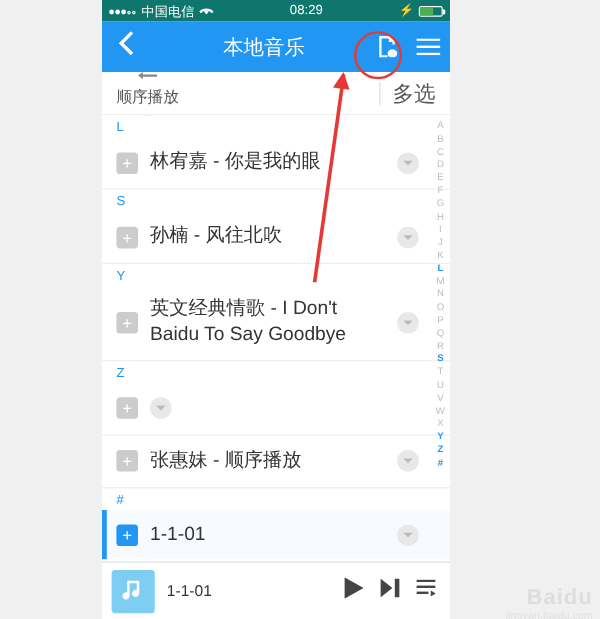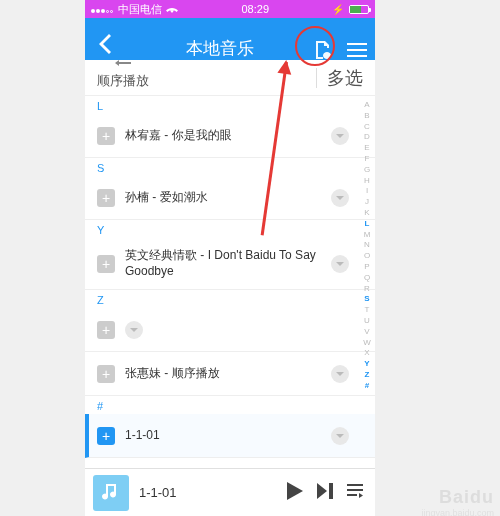--- a/index.html
+++ b/index.html
@@ -1,40 +1,40 @@
 <!DOCTYPE html>
 <html><head>
 <meta charset="utf-8">
 <style>
   * { margin: 0; padding: 0; box-sizing: border-box; font-family: -apple-system, "Helvetica Neue", Arial, sans-serif; }
   body { background: #f0f0f0; width: 500px; height: 516px; position: relative; }
   .phone { position: absolute; left: 85px; top: 0; width: 290px; height: 516px; background: #fff; overflow: hidden; }
-  .status-bar { height: 18px; background: #d946ef; color: #fff; display: flex; align-items: center; font-size: 11px; padding: 0 6px; justify-content: space-between; }
+  .status-bar { height: 18px; background: #0f766e; color: #fff; display: flex; align-items: center; font-size: 11px; padding: 0 6px; justify-content: space-between; }
   .status-left { display: flex; align-items: center; gap: 4px; }
   .status-right { display: flex; align-items: center; gap: 4px; }
   .dots span { display:inline-block; width:4px; height:4px; border-radius:50%; background:#fff; margin-right:1px;}
   .dots span.empty { background:transparent; border:1px solid #fff; width:3px; height:3px;}
   .battery { display:inline-block; width:20px; height:9px; border:1px solid #fff; border-radius:2px; position:relative;}
   .battery::after{content:"";position:absolute;right:-3px;top:2px;width:2px;height:4px;background:#fff;border-radius:0 1px 1px 0;}
   .battery-fill{background:#4caf50;height:100%;width:60%;}
-  .nav-bar { height: 42px; background: #2196f3; display: flex; align-items: flex-end; color: #fff; position: relative; }
+  .nav-bar { height: 42px; background: #2196f3; display: flex; align-items: center; color: #fff; position: relative; }
   .nav-back { width: 42px; text-align:center; font-size: 22px; }
   .nav-title { flex:1; text-align:center; font-size: 17px; font-weight:400; }
   .nav-actions { display:flex; align-items:center; padding-right:8px; gap:14px;}
   .nav-icon { width:20px; height:20px; display:flex; align-items:center; justify-content:center;}
   .sub-bar { height: 36px; display:flex; align-items:center; padding: 0 12px; border-bottom:1px solid #eee; background:#fff;}
   .shuffle-btn { display:flex; align-items:center; gap:6px; color:#555; font-size:13px;flex-direction:column;}
   .sub-divider { width:1px; height:20px; background:#ddd; margin:0 10px;}
   .list { position:relative; height: 370px; overflow:hidden; background:#fff;}
   .section-header { color:#2196f3; font-size:11px; padding: 4px 12px 2px; font-weight:500;}
   .row { display:flex; align-items:center; padding: 10px 26px 10px 12px; border-bottom:1px solid #eee; gap:10px; min-height:44px;}
   .row.playing { border-left:4px solid #2196f3; background:#f7fbff; padding-left:8px;}
   .add-btn { width:18px; height:18px; background:#ccc; border-radius:3px; color:#fff; display:flex; align-items:center; justify-content:center; font-size:14px; flex-shrink:0;}
   .add-btn.play { background:#2196f3;}
-  .song-title { flex:1; color:#333; font-size:12px; line-height:1.3;}
+  .song-title { flex:1; color:#333; font-size:16px; line-height:1.3;}
   .chevron { width:18px; height:18px; border-radius:50%; background:#e8e8e8; display:flex; align-items:center; justify-content:center; flex-shrink:0;}
   .chevron svg { width:10px; height:10px; fill:#bbb;}
   .alpha-index { position:absolute; right:2px; top:100px; display:flex; flex-direction:column; font-size:8px; color:#bbb; line-height:1.35; text-align:center; width:12px;}
   .alpha-index span.active { color:#2196f3; font-weight:600;}
   .player-bar { position:absolute; bottom:0; left:0; right:0; height:48px; background:#fff; border-top:1px solid #e0e0e0; display:flex; align-items:center; padding:0 8px; gap:10px;}
   .album-art { width:36px; height:36px; background:#7ecef4; border-radius:3px; display:flex; align-items:center; justify-content:center;}
   .player-title { flex:1; font-size:13px; color:#333;}
   .player-controls { display:flex; align-items:center; gap:14px; padding-right:4px;}
   .player-controls svg { fill:#444;}
   .circle-highlight { position:absolute; left:295px; top:26px; width:40px; height:40px; border:2px solid #e53935; border-radius:50%; pointer-events:none; z-index:10;}
@@ -111,21 +111,21 @@
         <div class="song-title">林宥嘉 - 你是我的眼</div>
         <div class="chevron">
           <svg viewBox="0 0 10 10">
             <path d="M1 3l4 4 4-4z"></path>
           </svg>
         </div>
       </div>
       <div class="section-header">S</div>
       <div class="row">
         <div class="add-btn">+</div>
-        <div class="song-title">孙楠 - 爱如潮水</div>
+        <div class="song-title">孙楠 - 风往北吹</div>
         <div class="chevron">
           <svg viewBox="0 0 10 10">
             <path d="M1 3l4 4 4-4z"></path>
           </svg>
         </div>
       </div>
       <div class="section-header">Y</div>
       <div class="row">
         <div class="add-btn">+</div>
         <div class="song-title">英文经典情歌 - I Don't Baidu To Say Goodbye</div>

